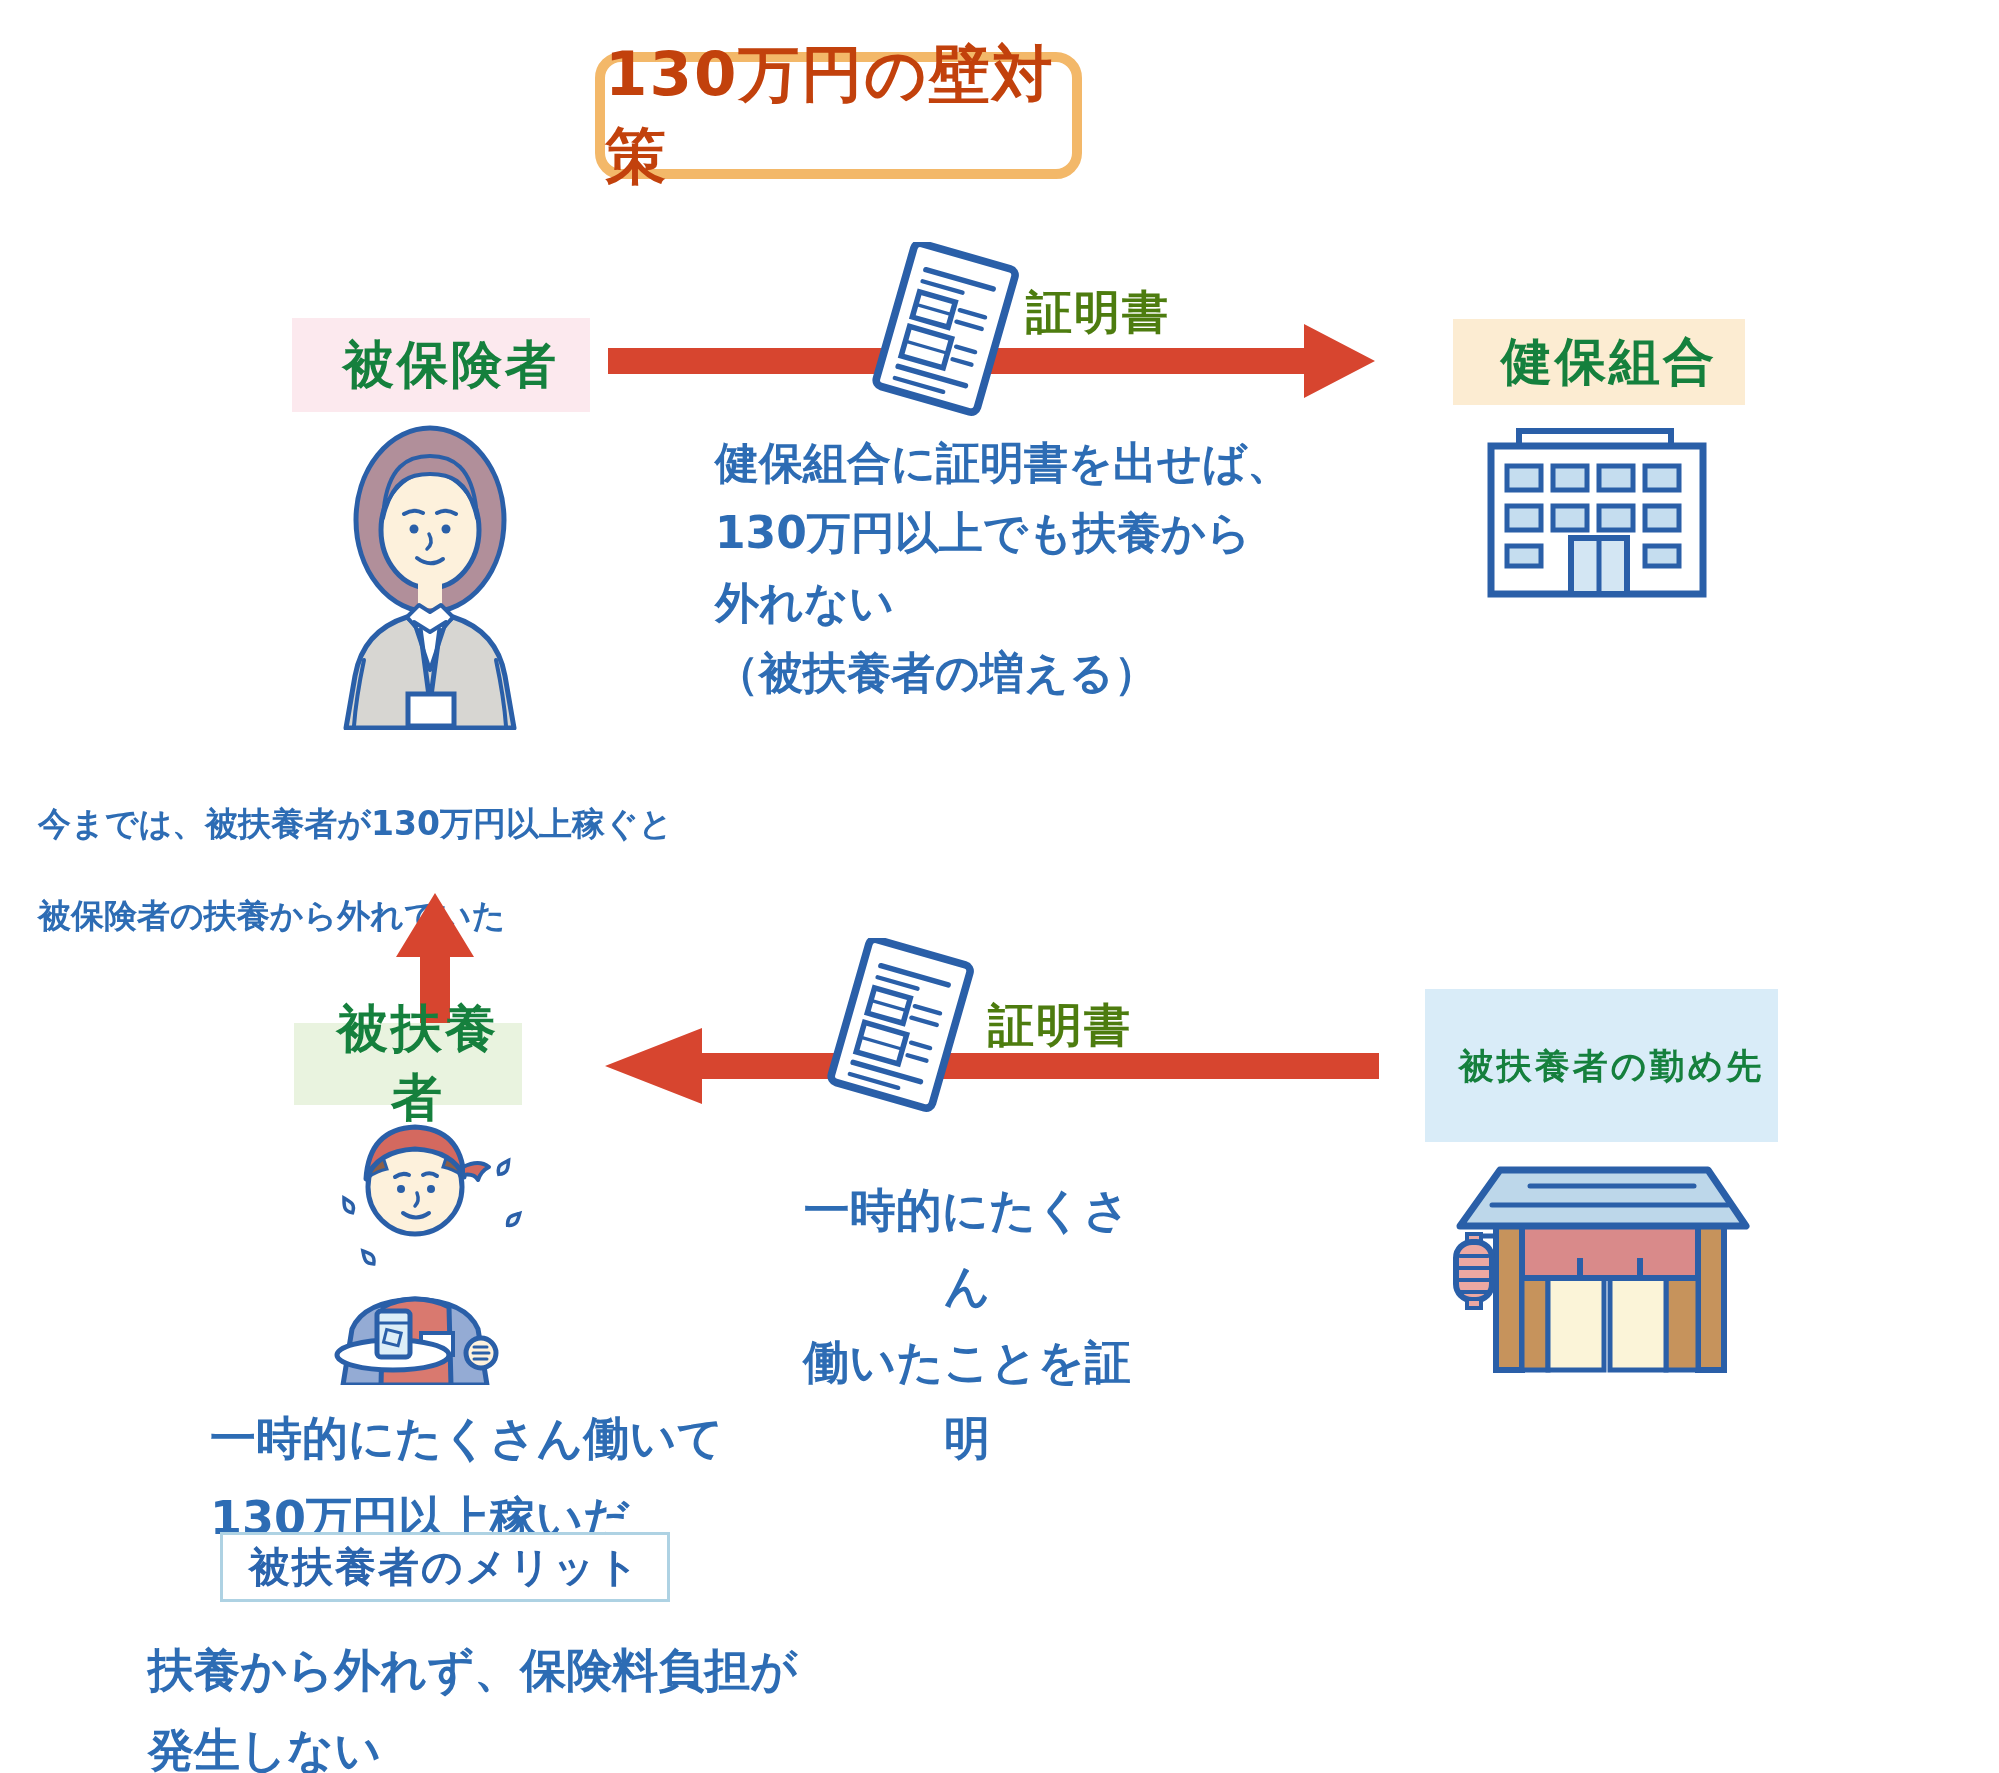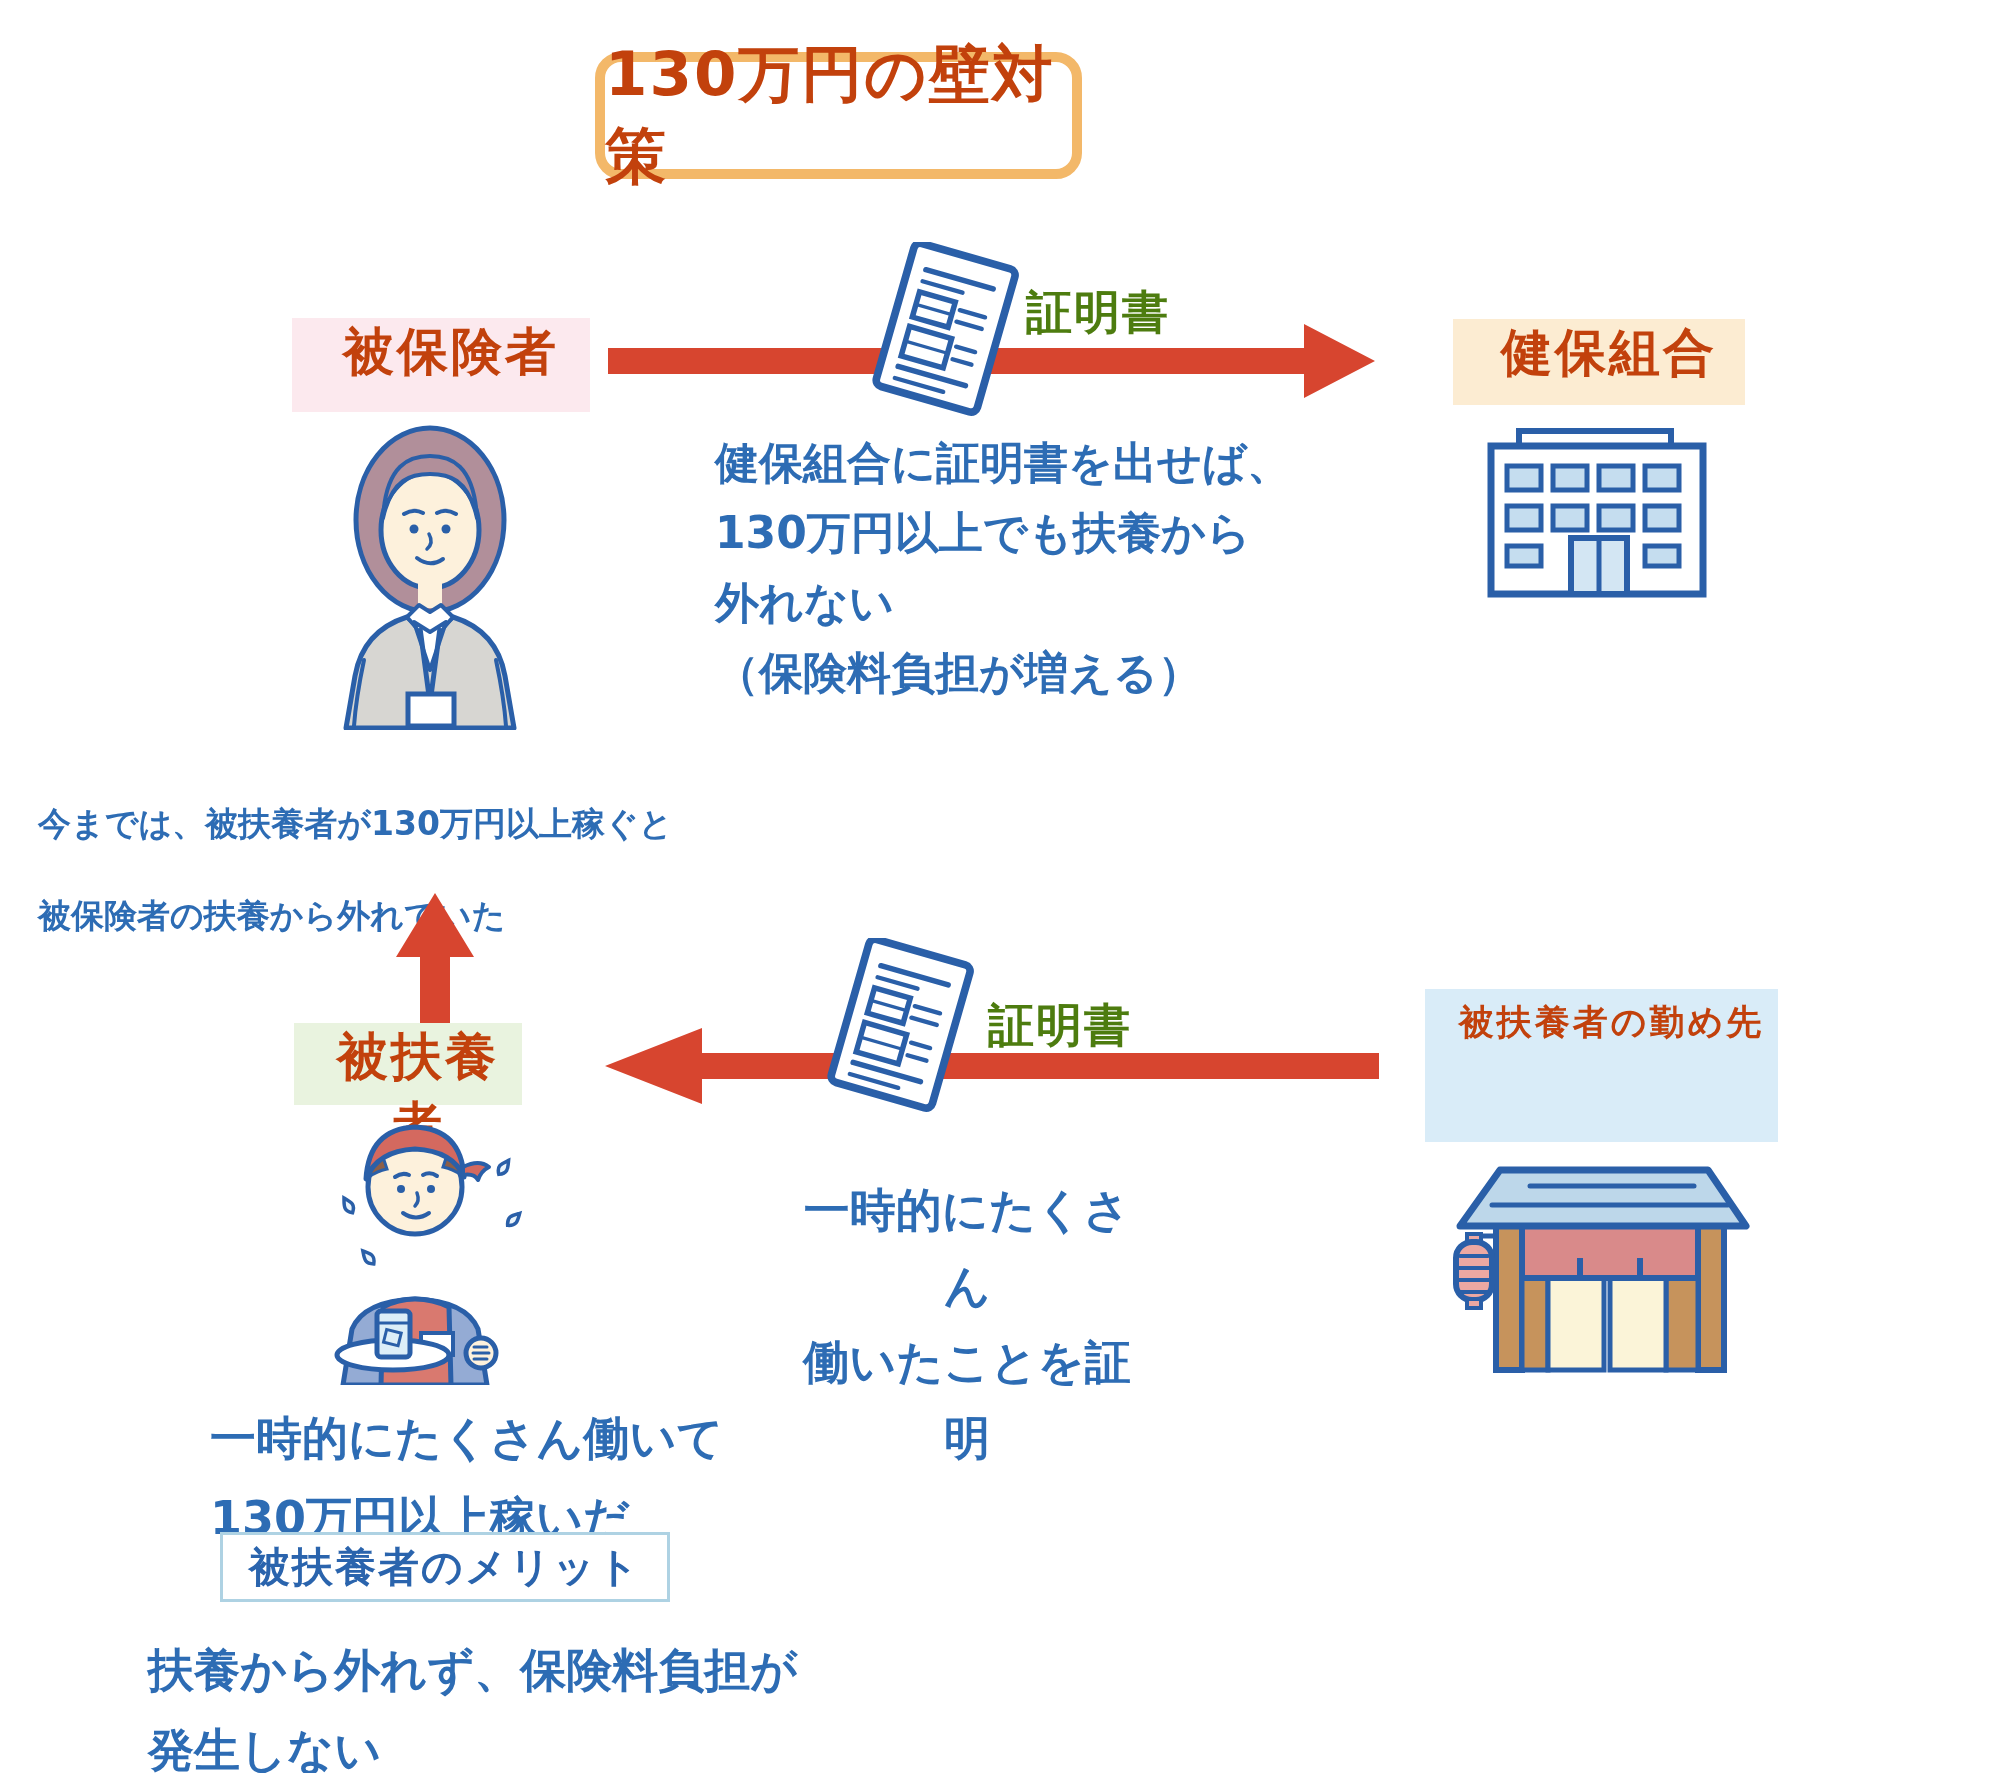--- a/index.html
+++ b/index.html
@@ -15,22 +15,22 @@
   
   .title-box{
     left:595px;top:52px;width:487px;height:127px;
     border:10px solid #f3b869;border-radius:26px;background:#fff;
     display:flex;align-items:center;justify-content:center;
     box-sizing:border-box;
   }
   .title-text{font-size:61px;font-weight:700;color:#c2410c;letter-spacing:2px;}
   
   .entity{
-    display:flex;justify-content:center;
-    font-size:51px;font-weight:600;color:#c2410c;letter-spacing:3px;
+    display:flex;align-items:center;justify-content:center;
+    font-size:51px;font-weight:600;color:#15803d;letter-spacing:3px;
     box-sizing:border-box;text-align:center;padding-left:20px;
   }
   .lbl-insured{left:292px;top:318px;width:298px;height:94px;background:#fce9ee;}
   .lbl-kenpo{left:1453px;top:319px;width:292px;height:86px;background:#fcecd2;}
   .lbl-dependent{left:294px;top:1023px;width:228px;height:82px;background:#e9f3df;}
   .lbl-workplace{left:1425px;top:989px;width:353px;height:153px;background:#d9ecf8;
     flex-direction:row;line-height:66px;font-size:35px;}
   
   .cert-label{font-size:46px;font-weight:600;color:#4d7c0f;letter-spacing:2px;}
   .cert1{left:1026px;top:282px;}
@@ -107,21 +107,21 @@
         <rect x="158" y="118" width="34" height="20"></rect>
     </g>
     <rect x="84" y="110" width="56" height="56" fill="#d3e6f3" stroke="#2a5fa8" stroke-width="6"></rect>
     <line x1="112" y1="110" x2="112" y2="166" stroke="#2a5fa8" stroke-width="5"></line>
   </svg>
 
   <div class="abs para para-kenpo">
     <div>健保組合に証明書を出せば、</div>
     <div>130万円以上でも扶養から</div>
     <div>外れない</div>
-    <div><span>（保険料負担が</span><span class="bold">増える</span><span>）</span></div>
+    <div><span>（被扶養者の</span><span class="bold">増える</span><span>）</span></div>
   </div>
 
   <svg class="abs" style="left:330px;top:418px;" width="200" height="312" viewBox="0 0 200 312">
     <ellipse cx="100" cy="102" rx="74" ry="92" fill="#b18f9a" stroke="#2a5fa8" stroke-width="5"></ellipse>
     <ellipse cx="100" cy="112" rx="49" ry="58" fill="#fdf1dc" stroke="#2a5fa8" stroke-width="5"></ellipse>
     <path d="M53,100 C56,46 80,38 100,38 C120,38 144,46 147,100 C138,60 118,56 100,56 C82,56 62,60 53,100 Z" fill="#b18f9a" stroke="#2a5fa8" stroke-width="4" stroke-linejoin="round"></path>
     <path d="M74,96 Q84,90 93,95" fill="none" stroke="#2a5fa8" stroke-width="4" stroke-linecap="round"></path>
     <path d="M107,95 Q116,90 126,96" fill="none" stroke="#2a5fa8" stroke-width="4" stroke-linecap="round"></path>
     <circle cx="84" cy="111" r="4.5" fill="#2a5fa8"></circle>
     <circle cx="116" cy="111" r="4.5" fill="#2a5fa8"></circle>

